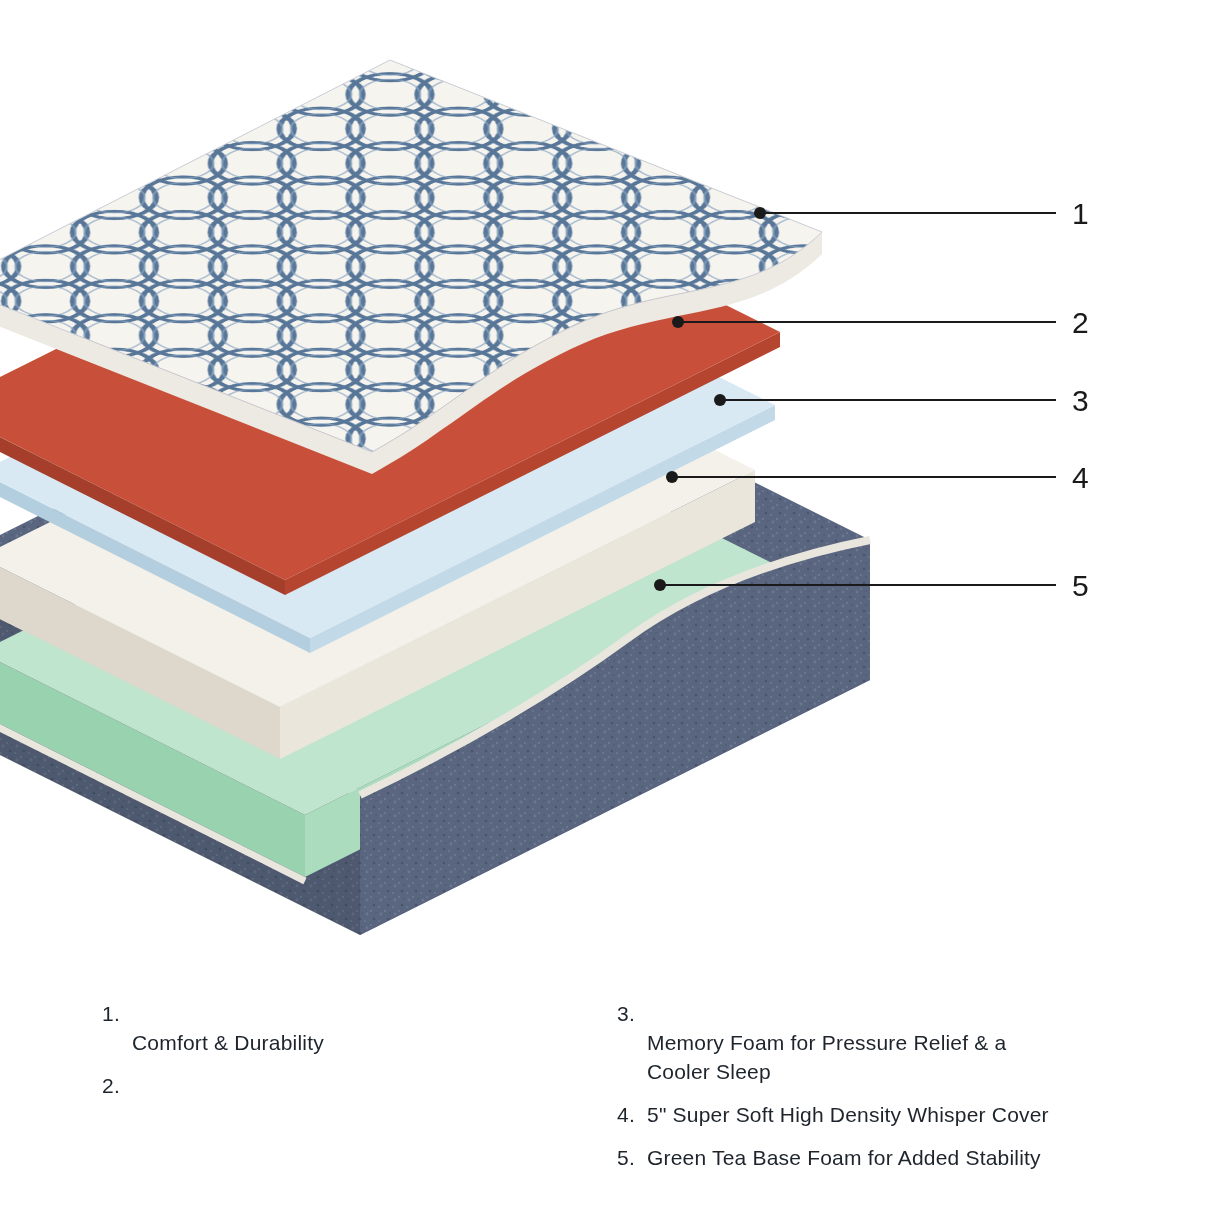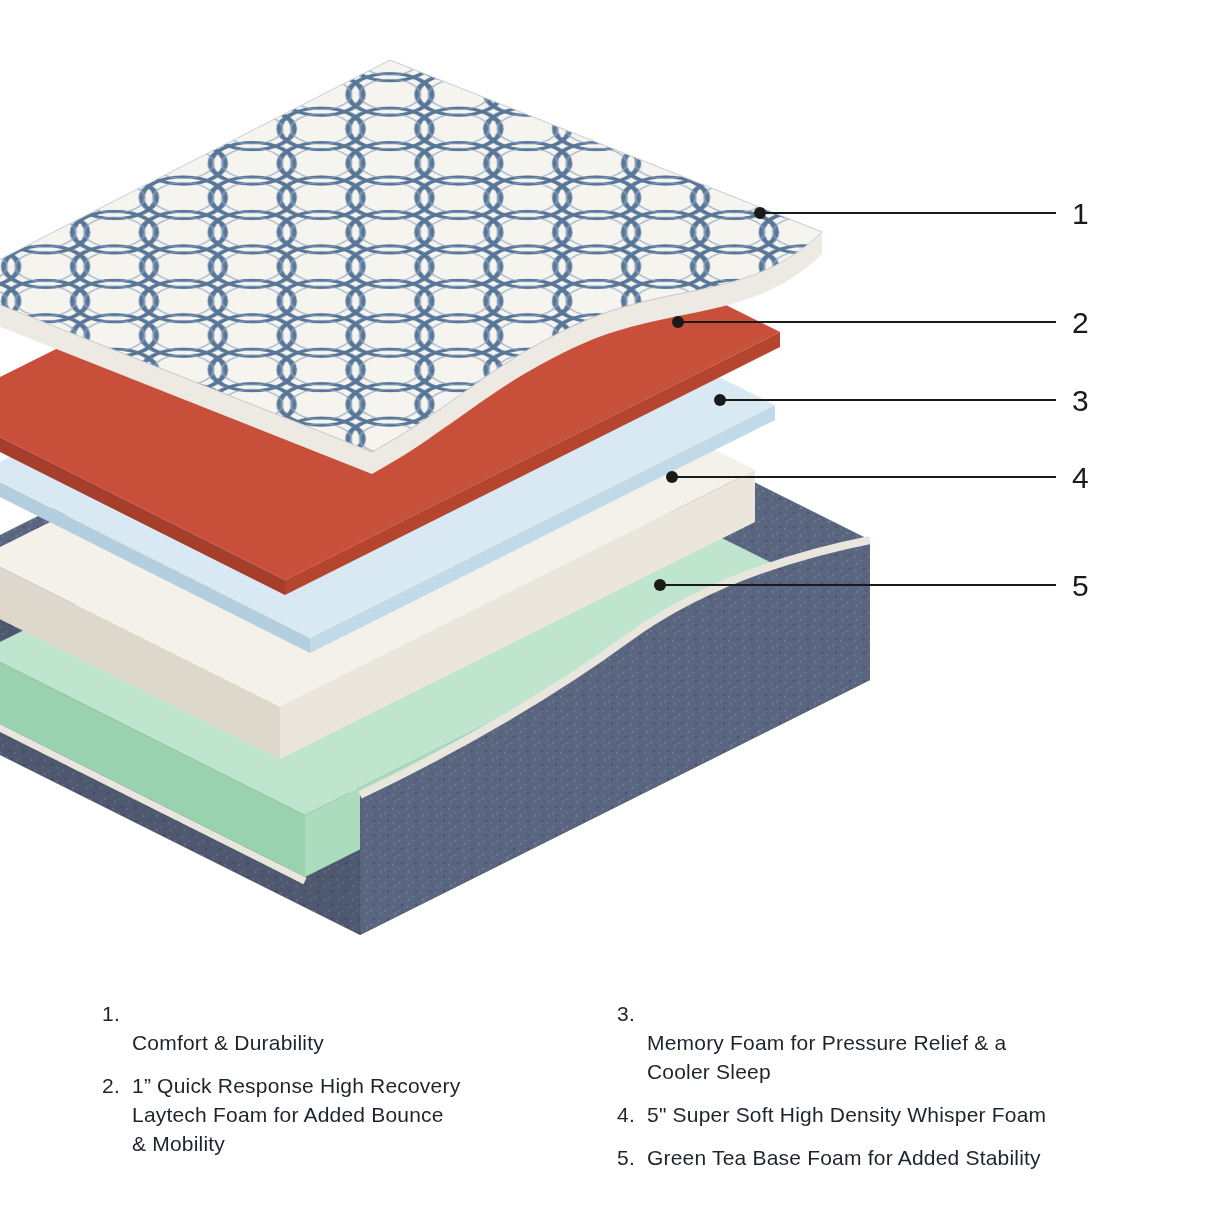--- a/index.html
+++ b/index.html
@@ -126,30 +126,29 @@
 </svg>
 
 <div class="legend">
   <div class="col">
     <div class="legend-item">
       <span class="num">1.</span>
       <span class="txt"><br><span>Comfort &amp; Durability</span></span>
     </div>
     <div class="legend-item">
       <span class="num">2.</span>
-      <span class="txt"><span>1” Quick Response High Recovery</span><br><span>Laytech Foam for Added Bounce</span><br><span>&amp; Mobility</span></span>
     </div>
   </div>
   <div class="col">
     <div class="legend-item">
       <span class="num">3.</span>
       <span class="txt"><br><span>Memory Foam for Pressure Relief &amp; a</span><br><span>Cooler Sleep</span></span>
     </div>
     <div class="legend-item">
       <span class="num">4.</span>
-      <span class="txt"><span>5" </span><span class="b">Super Soft</span><span> High Density Whisper Foam</span></span>
+      <span class="txt"><span>5" </span><span class="b">Super Soft</span><span> High Density Whisper Cover</span></span>
     </div>
     <div class="legend-item">
       <span class="num">5.</span>
       <span class="txt"><span>Green Tea Base Foam for Added Stability</span></span>
     </div>
   </div>
 </div>
 
 </body></html>

